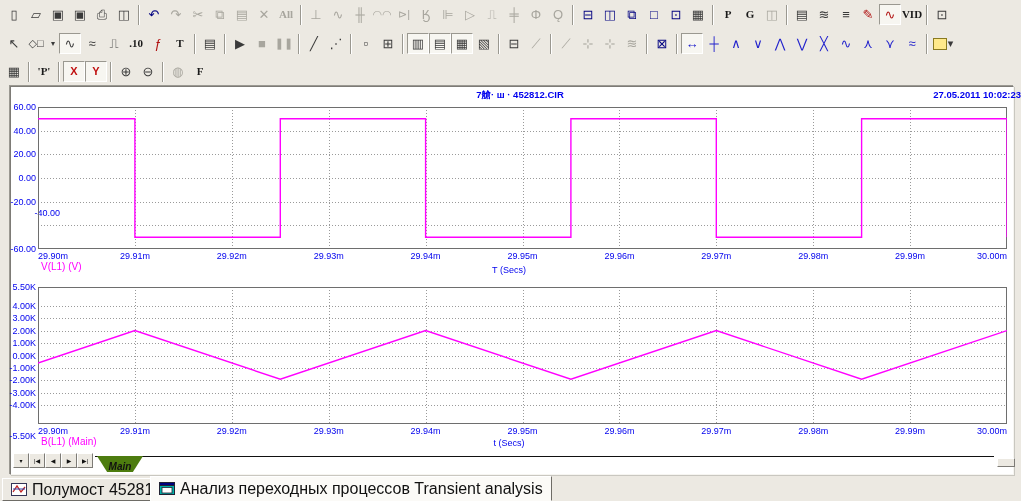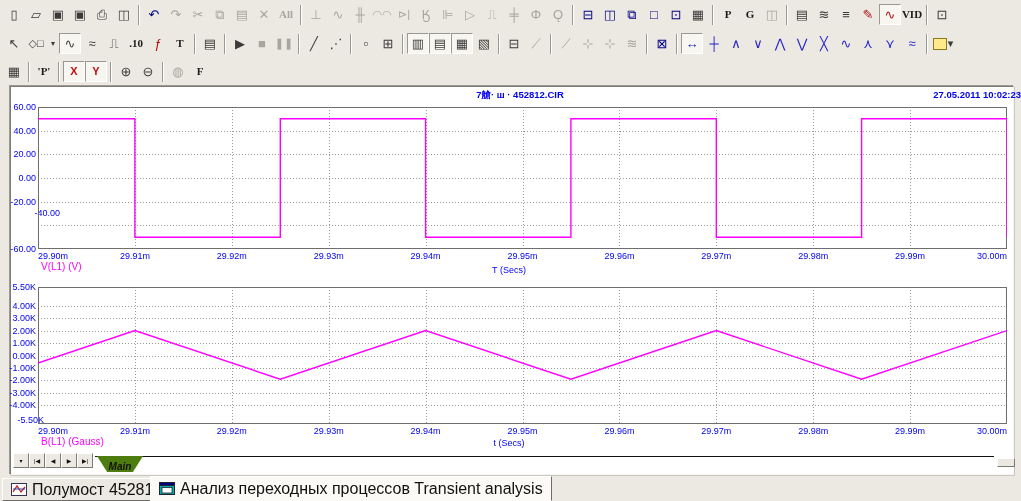--- a/index.html
+++ b/index.html
@@ -242,21 +242,21 @@
         <div class="ylab" style="left: -10px; top: 195px;">5.50K</div>
         <div class="ylab" style="left: -10px; top: 213.682px;">4.00K</div>
         <div class="ylab" style="left: -10px; top: 226.136px;">3.00K</div>
         <div class="ylab" style="left: -10px; top: 238.591px;">2.00K</div>
         <div class="ylab" style="left: -10px; top: 251.045px;">1.00K</div>
         <div class="ylab" style="left: -10px; top: 263.5px;">0.00K</div>
         <div class="ylab" style="left: -10px; top: 275.955px;">-1.00K</div>
         <div class="ylab" style="left: -10px; top: 288.409px;">-2.00K</div>
         <div class="ylab" style="left: -10px; top: 300.864px;">-3.00K</div>
         <div class="ylab" style="left: -10px; top: 313.318px;">-4.00K</div>
-        <div class="ylab" style="left: -10px; top: 328px; padding-left: 8px;">-5.50K</div>
+        <div class="ylab" style="left: -10px; top: 344px;">-5.50K</div>
         <svg class="chart-svg" width="969" height="137" viewBox="0 0 969 137" style="left: 27px; top: 200px;">
           <line x1="97.5" x2="97.5" y1="0" y2="137" stroke="#9a9a9a" stroke-width="1" stroke-dasharray="1 2"></line>
           <line x1="194.5" x2="194.5" y1="0" y2="137" stroke="#9a9a9a" stroke-width="1" stroke-dasharray="1 2"></line>
           <line x1="291.5" x2="291.5" y1="0" y2="137" stroke="#9a9a9a" stroke-width="1" stroke-dasharray="1 2"></line>
           <line x1="388.5" x2="388.5" y1="0" y2="137" stroke="#9a9a9a" stroke-width="1" stroke-dasharray="1 2"></line>
           <line x1="485.5" x2="485.5" y1="0" y2="137" stroke="#9a9a9a" stroke-width="1" stroke-dasharray="1 2"></line>
           <line x1="581.5" x2="581.5" y1="0" y2="137" stroke="#9a9a9a" stroke-width="1" stroke-dasharray="1 2"></line>
           <line x1="678.5" x2="678.5" y1="0" y2="137" stroke="#9a9a9a" stroke-width="1" stroke-dasharray="1 2"></line>
           <line x1="775.5" x2="775.5" y1="0" y2="137" stroke="#9a9a9a" stroke-width="1" stroke-dasharray="1 2"></line>
           <line x1="872.5" x2="872.5" y1="0" y2="137" stroke="#9a9a9a" stroke-width="1" stroke-dasharray="1 2"></line>
@@ -276,21 +276,21 @@
         <div class="xlab" style="top: 339px; left: 123.9px; transform: translateX(-50%);">29.91m</div>
         <div class="xlab" style="top: 339px; left: 220.8px; transform: translateX(-50%);">29.92m</div>
         <div class="xlab" style="top: 339px; left: 317.7px; transform: translateX(-50%);">29.93m</div>
         <div class="xlab" style="top: 339px; left: 414.6px; transform: translateX(-50%);">29.94m</div>
         <div class="xlab" style="top: 339px; left: 511.5px; transform: translateX(-50%);">29.95m</div>
         <div class="xlab" style="top: 339px; left: 608.4px; transform: translateX(-50%);">29.96m</div>
         <div class="xlab" style="top: 339px; left: 705.3px; transform: translateX(-50%);">29.97m</div>
         <div class="xlab" style="top: 339px; left: 802.2px; transform: translateX(-50%);">29.98m</div>
         <div class="xlab" style="top: 339px; left: 899.1px; transform: translateX(-50%);">29.99m</div>
         <div class="xlab" style="top: 339px; left: 996px; transform: translateX(-100%);">30.00m</div>
-        <div class="trace-label" style="top: 349px;">B(L1) (Gauss)</div>
+        <div class="trace-label" style="top: 349px;">B(L1) (Main)</div>
         <div class="xtitle" style="top: 351px;">t (Secs)</div>
       </div>
 
     <div id="navbtns">
         <button class="navbtn" style="left: 2px;">▾</button>
         <button class="navbtn" style="left: 18px;">|◀</button>
         <button class="navbtn" style="left: 34px;">◀</button>
         <button class="navbtn" style="left: 50px;">▶</button>
         <button class="navbtn" style="left: 66px;">▶|</button>
       </div>

